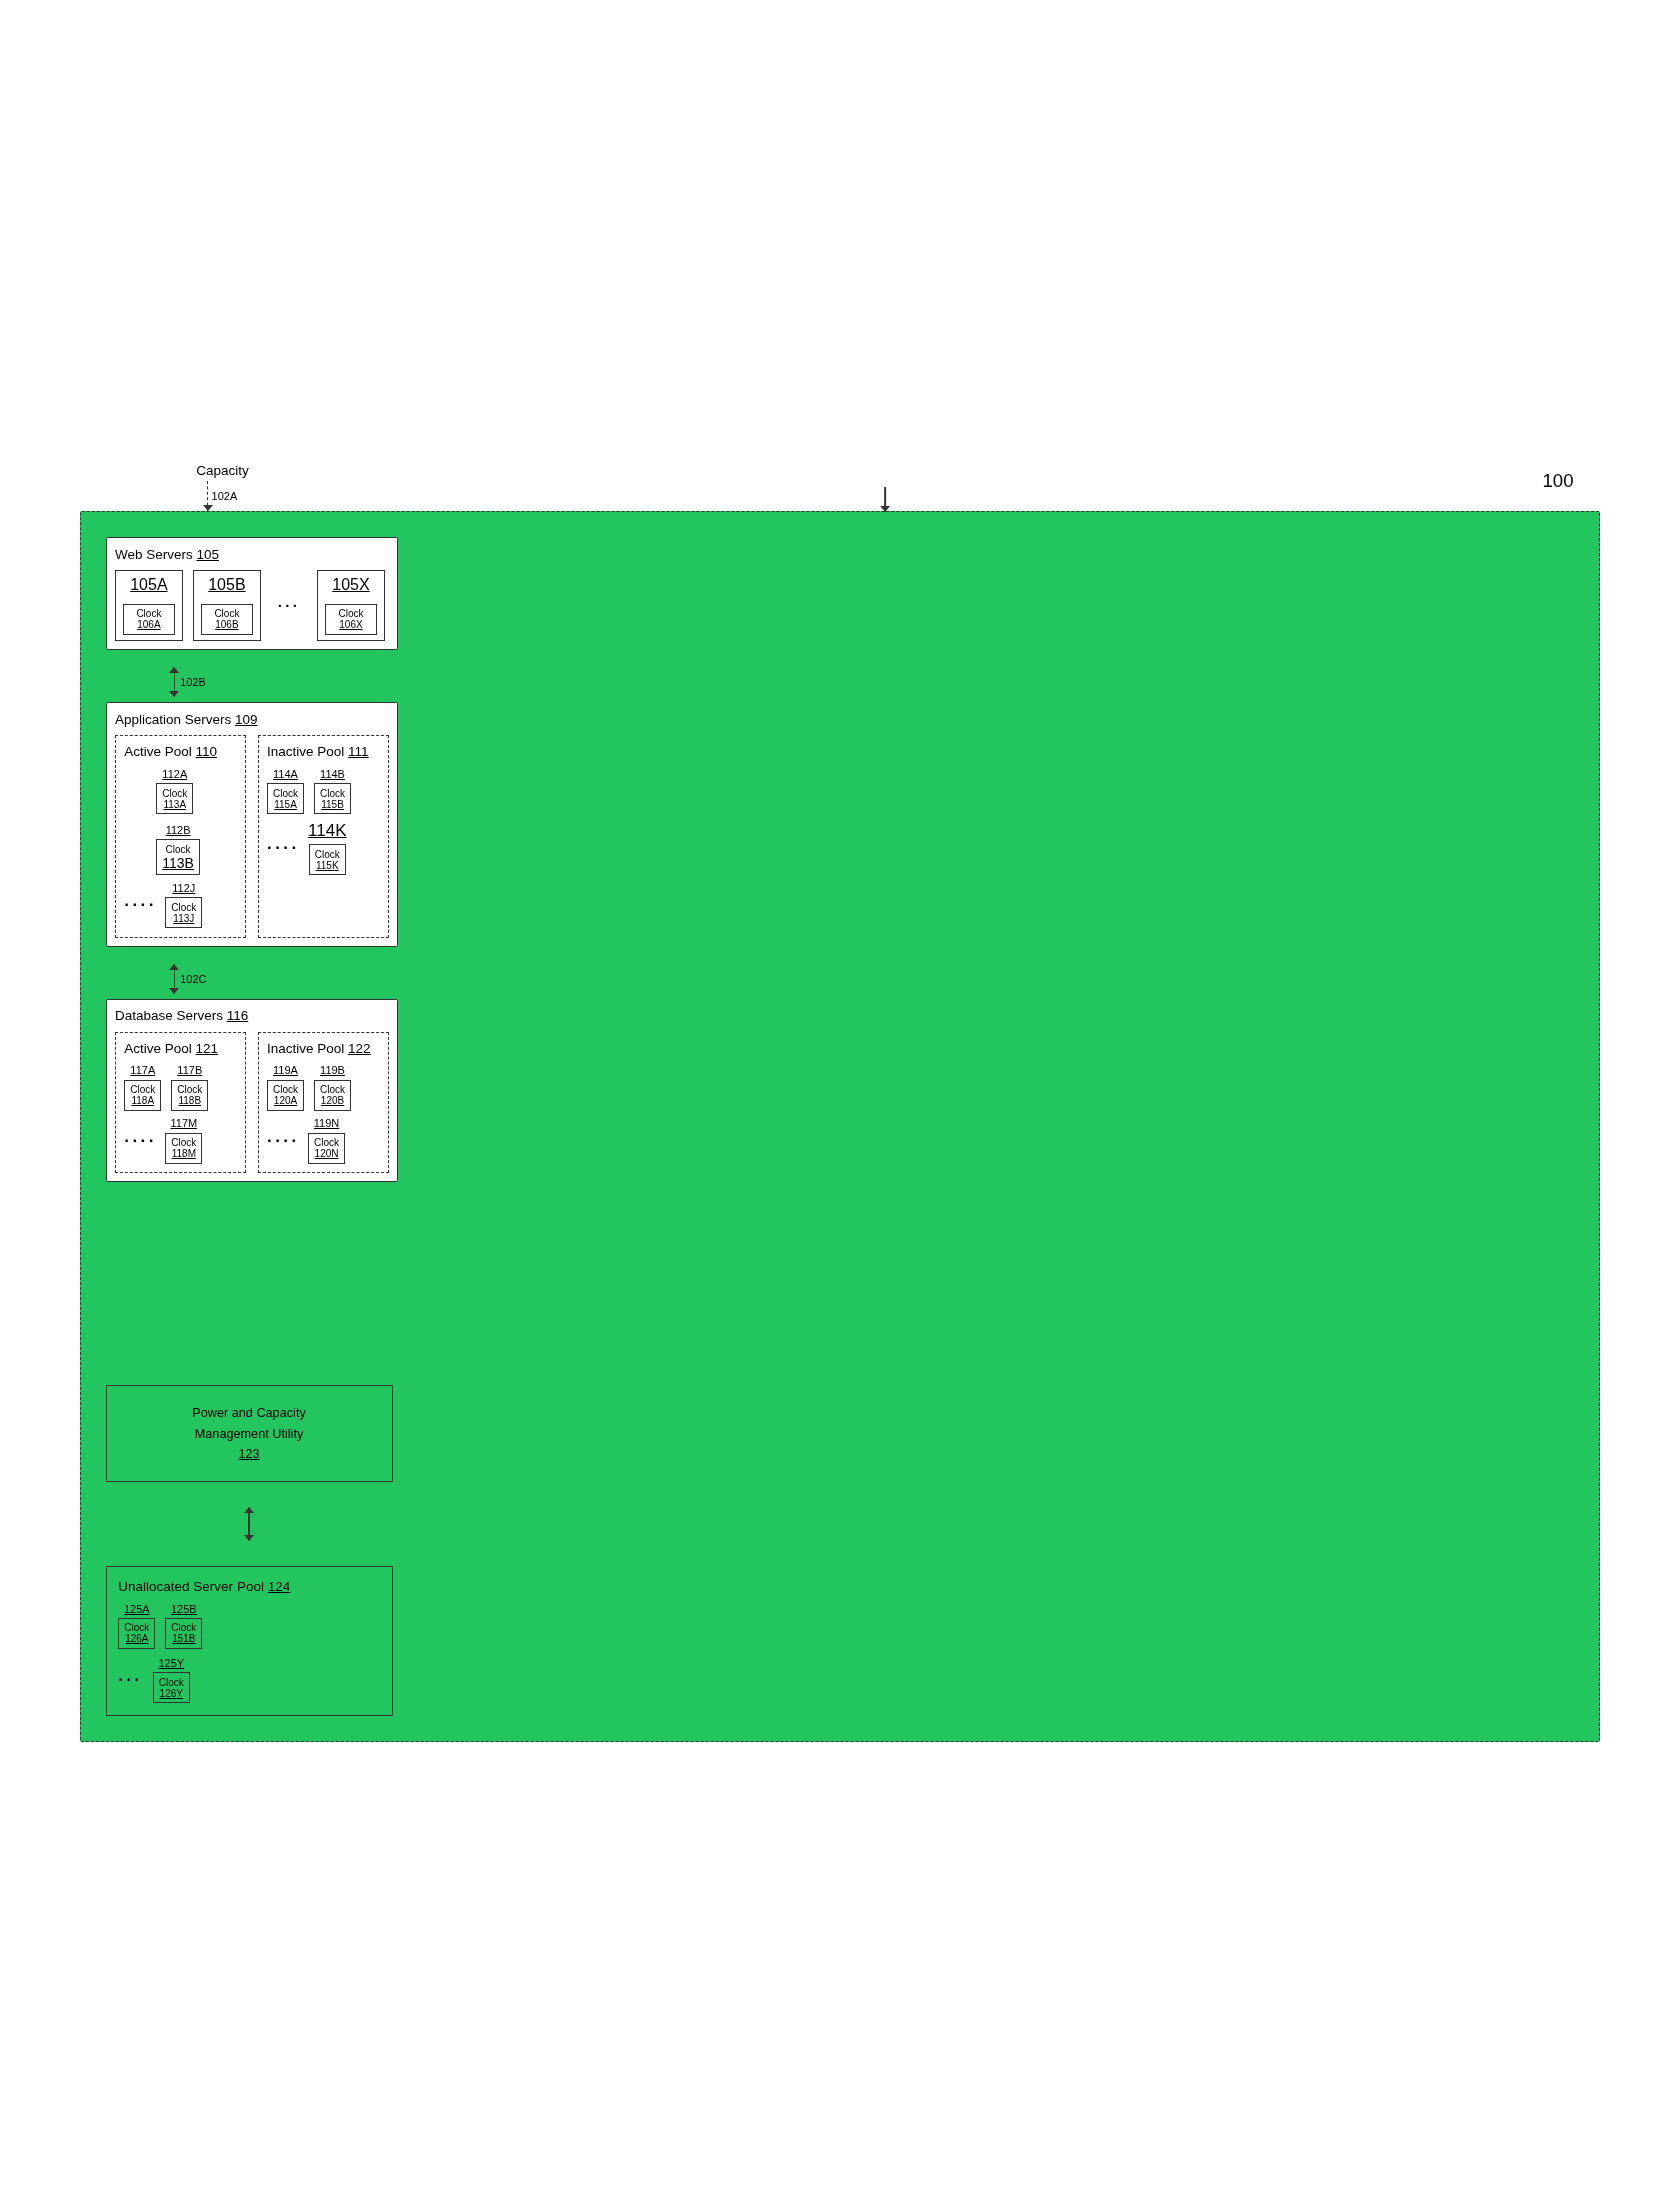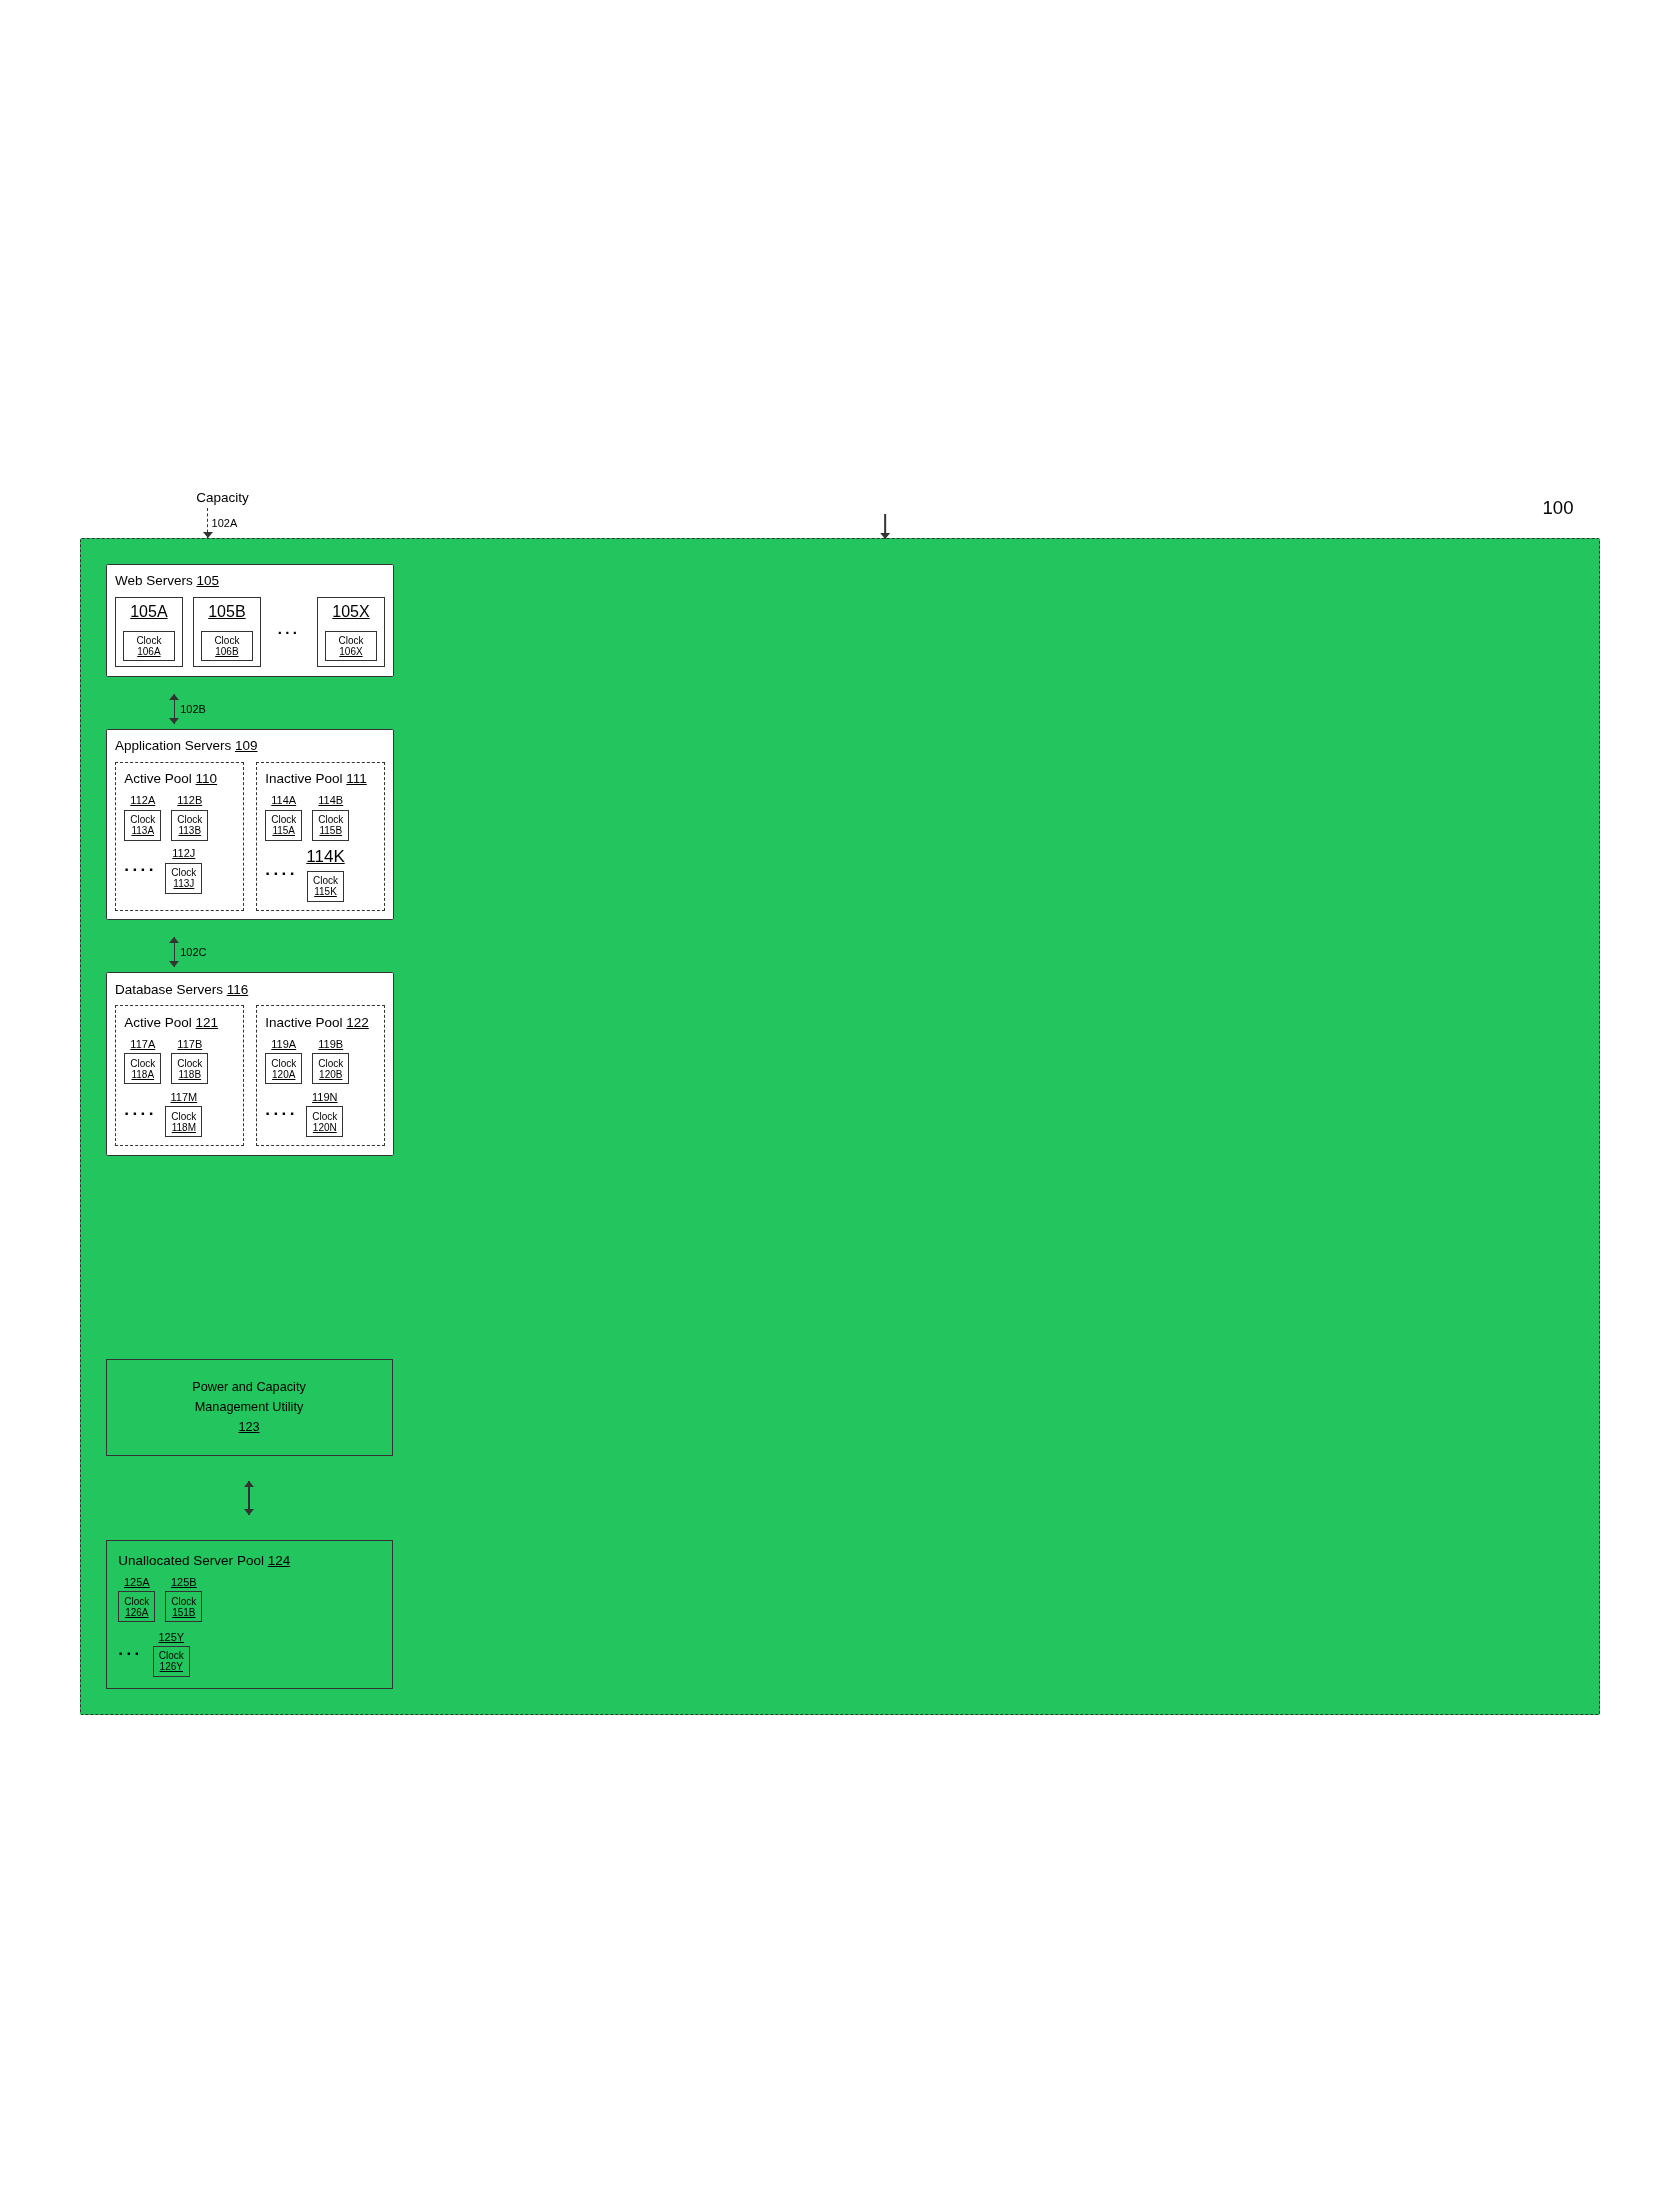--- a/index.html
+++ b/index.html
@@ -229,33 +229,33 @@
         <div class="solid-box app-servers-section">
           <div class="section-title">
             Application Servers <span class="underline">109</span>
           </div>
           <div class="pool-pair">
 
             <div class="pool-box">
               <div class="section-title">
                 Active Pool <span class="underline">110</span>
               </div>
-              <div class="flex-row" style="flex-wrap:wrap;">
+              <div class="flex-row" style="flex-wrap:wrap;margin-left:32px;">
                 <div class="node-pair">
                   <span class="node-id" style="font-size:11px;text-decoration:underline;">112A</span>
                   <div class="clock-box">
                     <span>Clock</span><br>
                     <span class="underline" style="font-size:10px;">113A</span>
                   </div>
                 </div>
                 <div class="node-pair">
                   <span class="node-id" style="font-size:11px;text-decoration:underline;">112B</span>
                   <div class="clock-box">
                     <span>Clock</span><br>
-                    <span class="underline" style="font-size:10px;">113B</span>
+                    <span class="underline" style="font-size:14px;">113B</span>
                   </div>
                 </div>
               </div>
               <div style="display:flex; flex-direction:row; align-items:flex-start; gap:8.4px; margin-top:6.8px;">
                 <span class="dots" style="font-size:17px;align-self:center;">····</span>
                 <div class="node-pair">
                   <span class="node-id" style="font-size:11px;text-decoration:underline;">112J</span>
                   <div class="clock-box">
                     <span>Clock</span><br>
                     <span class="underline" style="font-size:10px;">113J</span>

